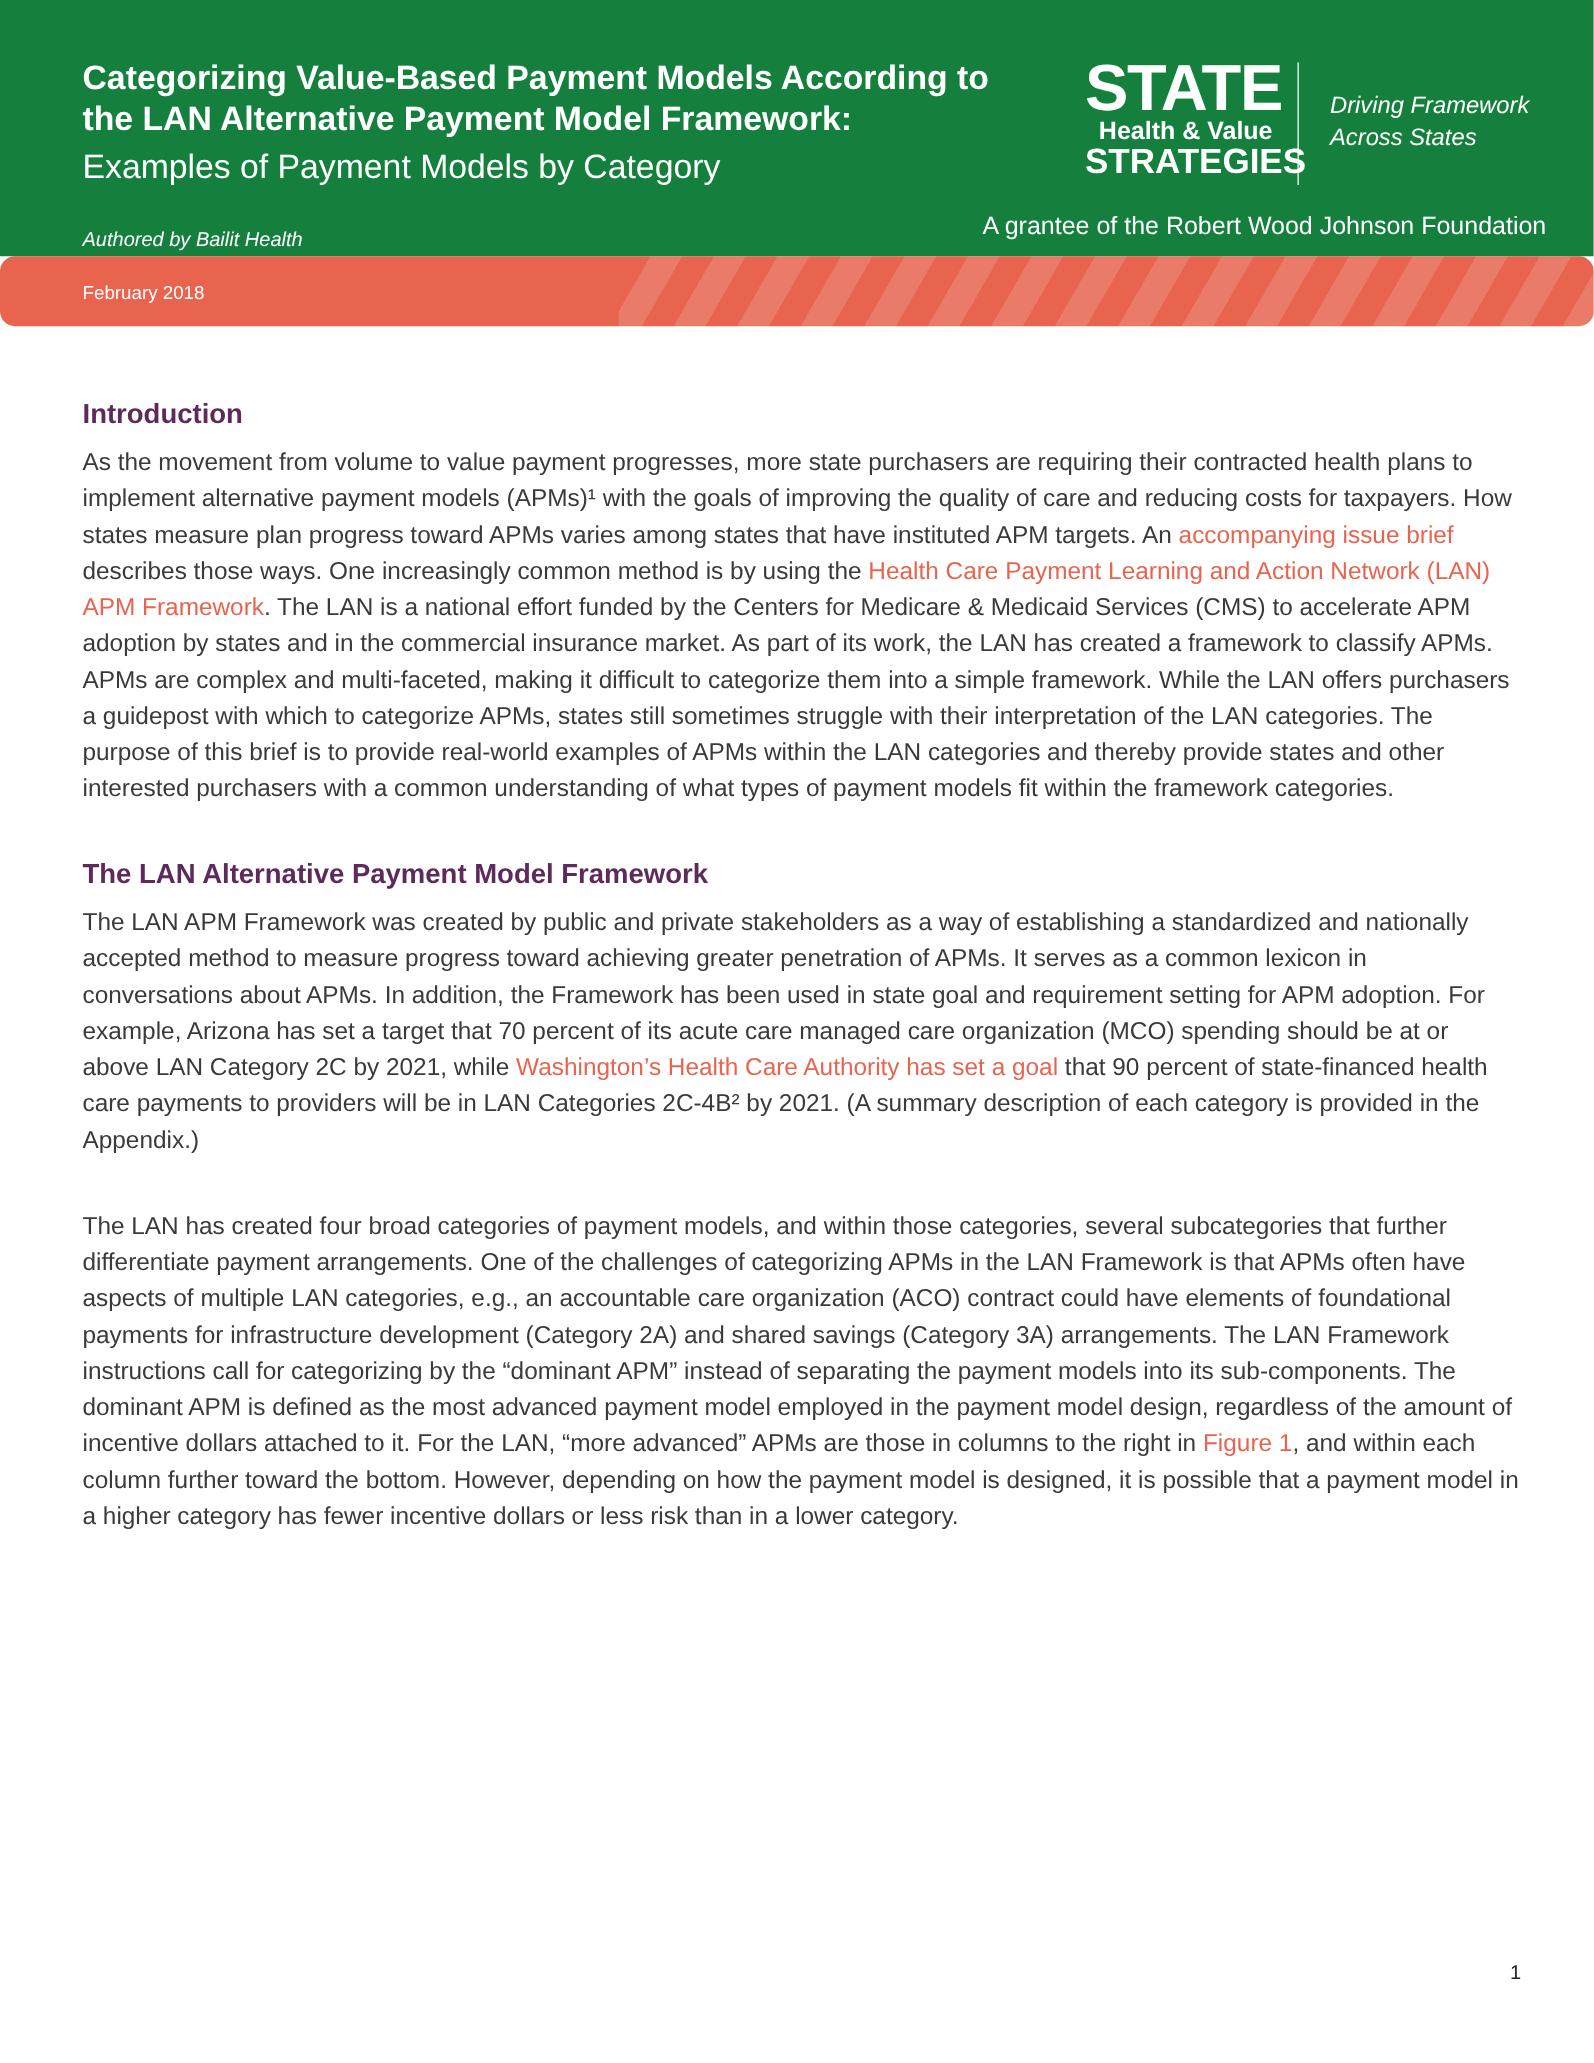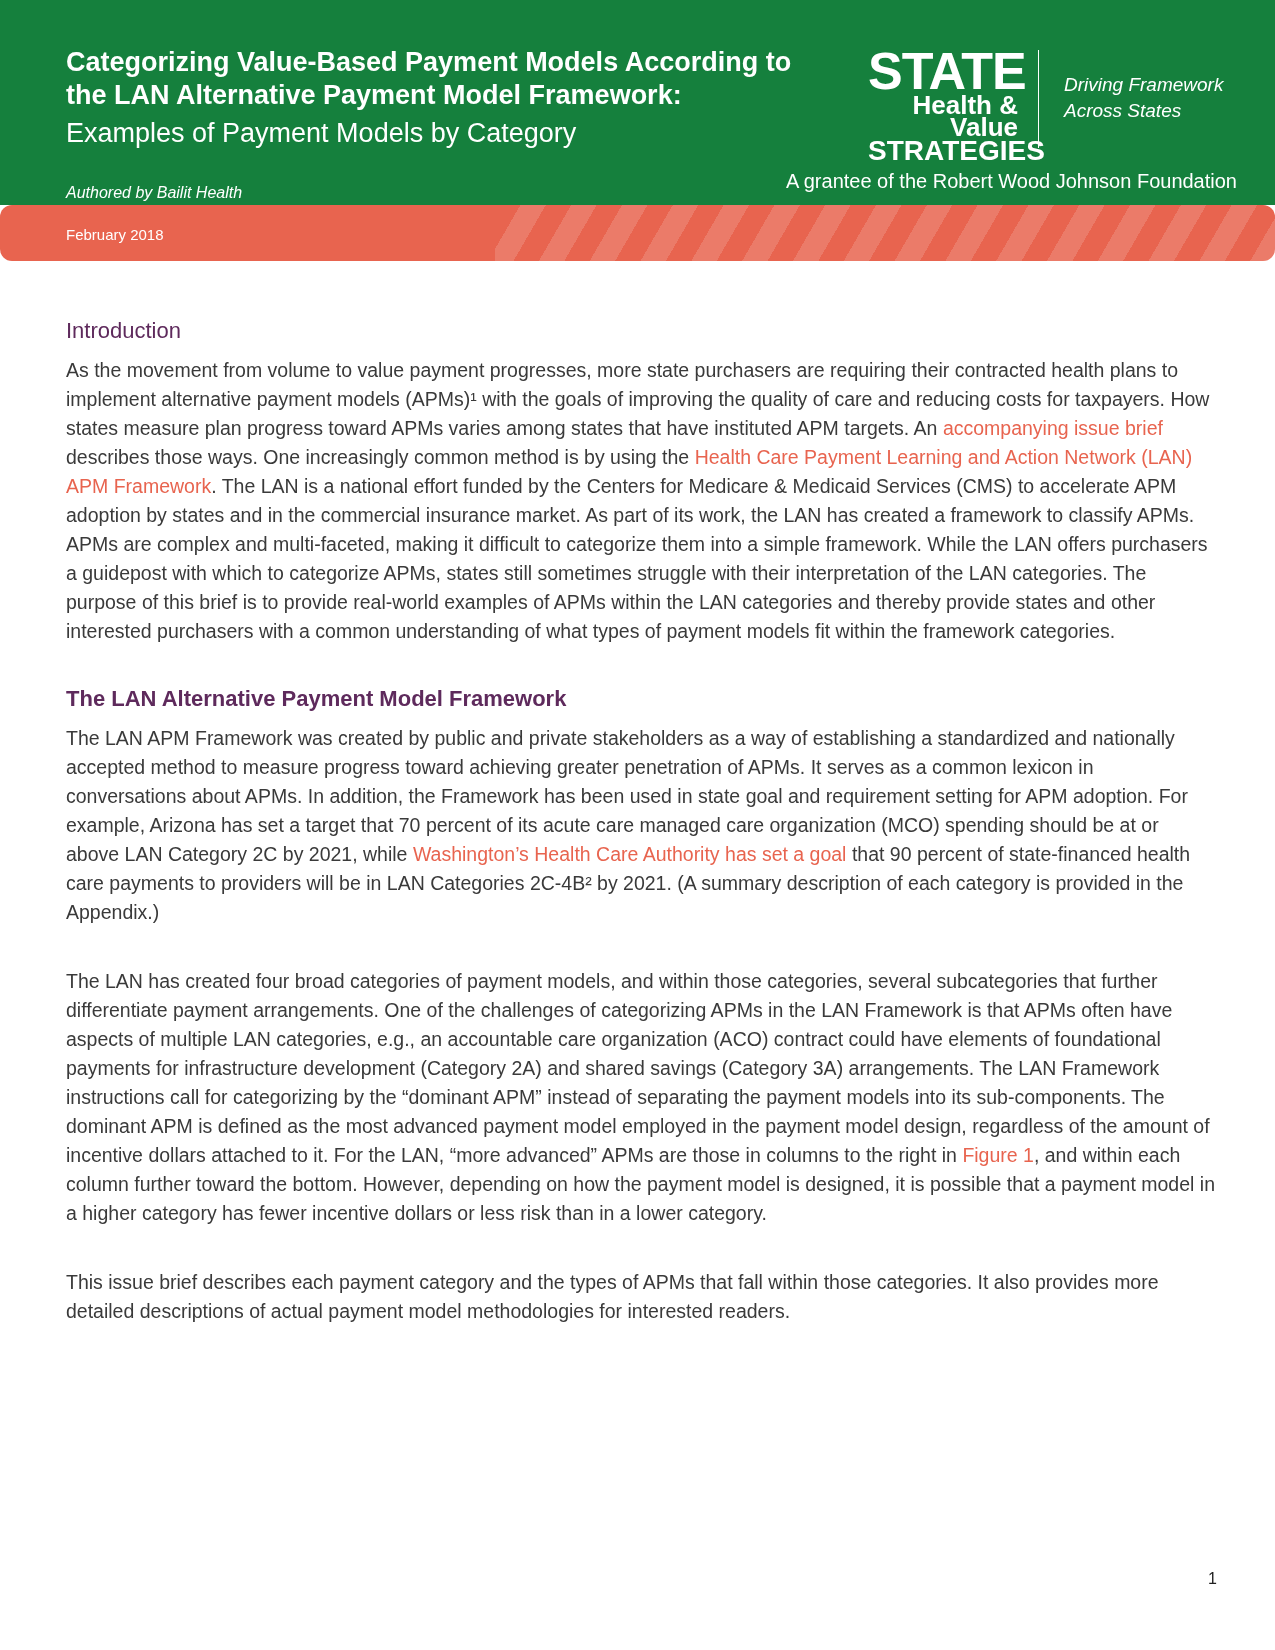--- a/index.html
+++ b/index.html
@@ -3,31 +3,31 @@
 <meta charset="utf-8">
 <style>
   * { box-sizing: border-box; margin: 0; padding: 0; }
   body { width: 1275px; height: 1650px; background: #ffffff; font-family: "Liberation Sans", sans-serif; color: #3a3a3a; position: relative; overflow: hidden; }
   .header { background: #15803d; height: 205px; position: relative; color: #fff; }
   .title { position: absolute; left: 66px; top: 46px; width: 760px; font-size: 27px; line-height: 33px; font-weight: bold; }
   .subtitle { position: absolute; left: 66px; top: 118px; font-size: 27px; font-weight: normal; }
   .author { position: absolute; left: 66px; top: 184px; font-size: 16px; font-style: italic; }
   .logo { position: absolute; left: 868px; top: 48px; width: 150px; text-align: right; }
   .logo-state { font-size: 52px; font-weight: bold; line-height: 46px; letter-spacing: -1px; }
-  .logo-hv { font-size: 26px; font-weight: bold; line-height: 22px; }
+  .logo-hv { font-size: 20px; font-weight: bold; line-height: 22px; }
   .logo-str { font-size: 28px; font-weight: bold; line-height: 26px; }
   .logo-divider { position: absolute; left: 1038px; top: 50px; width: 1px; height: 98px; background: #fff; }
   .tagline { position: absolute; left: 1064px; top: 72px; font-size: 19px; font-style: italic; line-height: 26px; }
   .grantee { position: absolute; right: 38px; top: 170px; font-size: 20px; }
   .band { height: 56px; background: #e8644f; position: relative; overflow: hidden; border-radius: 12px; }
   .band-stripes { position: absolute; right: 0; top: 0; width: 780px; height: 56px;
     background: repeating-linear-gradient(120deg, transparent 0 22px, rgba(255,255,255,0.15) 22px 44px); }
   .date { position: absolute; left: 66px; top: 21px; font-size: 15px; color: #fff; }
   .content { position: absolute; left: 66px; top: 318px; width: 1150px; }
-  h2 { color: #5e2a5c; font-size: 22px; font-weight: normal; margin-bottom: 12px; }
+  h2 { color: #5e2a5c; font-size: 22px; font-weight: bold; margin-bottom: 12px; }
   h2.bold { font-weight: bold; }
   p { font-size: 19.5px; line-height: 29px; margin-bottom: 40px; }
   .link { color: #e8644f; }
   .page-number { position: absolute; right: 58px; bottom: 62px; font-size: 16px; color: #222; }
 </style>
 </head>
 <body>
 
 <div class="header">
   <div class="title">Categorizing Value-Based Payment Models According to the LAN Alternative Payment Model Framework:</div>
@@ -50,16 +50,15 @@
   <div class="band-stripes"></div>
   <div class="date">February 2018</div>
 </div>
 
 <div class="content" id="content">
     <h2>Introduction</h2>
     <p><span>As the movement from volume to value payment progresses, more state purchasers are requiring their contracted health plans to implement alternative payment models (APMs)¹ with the goals of improving the quality of care and reducing costs for taxpayers. How states measure plan progress toward APMs varies among states that have instituted APM targets. An </span><span class="link">accompanying issue brief</span><span> describes those ways. One increasingly common method is by using the </span><span class="link">Health Care Payment Learning and Action Network (LAN) APM Framework</span><span>. The LAN is a national effort funded by the Centers for Medicare &amp; Medicaid Services (CMS) to accelerate APM adoption by states and in the commercial insurance market. As part of its work, the LAN has created a framework to classify APMs. APMs are complex and multi-faceted, making it difficult to categorize them into a simple framework. While the LAN offers purchasers a guidepost with which to categorize APMs, states still sometimes struggle with their interpretation of the LAN categories. The purpose of this brief is to provide real-world examples of APMs within the LAN categories and thereby provide states and other interested purchasers with a common understanding of what types of payment models fit within the framework categories.</span></p>
     <h2 class="bold">The LAN Alternative Payment Model Framework</h2>
     <p><span>The LAN APM Framework was created by public and private stakeholders as a way of establishing a standardized and nationally accepted method to measure progress toward achieving greater penetration of APMs. It serves as a common lexicon in conversations about APMs. In addition, the Framework has been used in state goal and requirement setting for APM adoption. For example, Arizona has set a target that 70 percent of its acute care managed care organization (MCO) spending should be at or above LAN Category 2C by 2021, while </span><span class="link">Washington’s Health Care Authority has set a goal</span><span> that 90 percent of state-financed health care payments to providers will be in LAN Categories 2C-4B² by 2021. (A summary description of each category is provided in the Appendix.)</span></p>
     <p><span>The LAN has created four broad categories of payment models, and within those categories, several subcategories that further differentiate payment arrangements. One of the challenges of categorizing APMs in the LAN Framework is that APMs often have aspects of multiple LAN categories, e.g., an accountable care organization (ACO) contract could have elements of foundational payments for infrastructure development (Category 2A) and shared savings (Category 3A) arrangements. The LAN Framework instructions call for categorizing by the “dominant APM” instead of separating the payment models into its sub-components. The dominant APM is defined as the most advanced payment model employed in the payment model design, regardless of the amount of incentive dollars attached to it. For the LAN, “more advanced” APMs are those in columns to the right in </span><span class="link">Figure 1</span><span>, and within each column further toward the bottom. However, depending on how the payment model is designed, it is possible that a payment model in a higher category has fewer incentive dollars or less risk than in a lower category.</span></p>
-    <p><span>This issue brief describes each payment category and the types of APMs that fall within those categories. It also provides more detailed descriptions of actual payment model methodologies for interested readers.</span></p>
   </div>
 
 <div class="page-number">1</div>
 
 </body></html>

